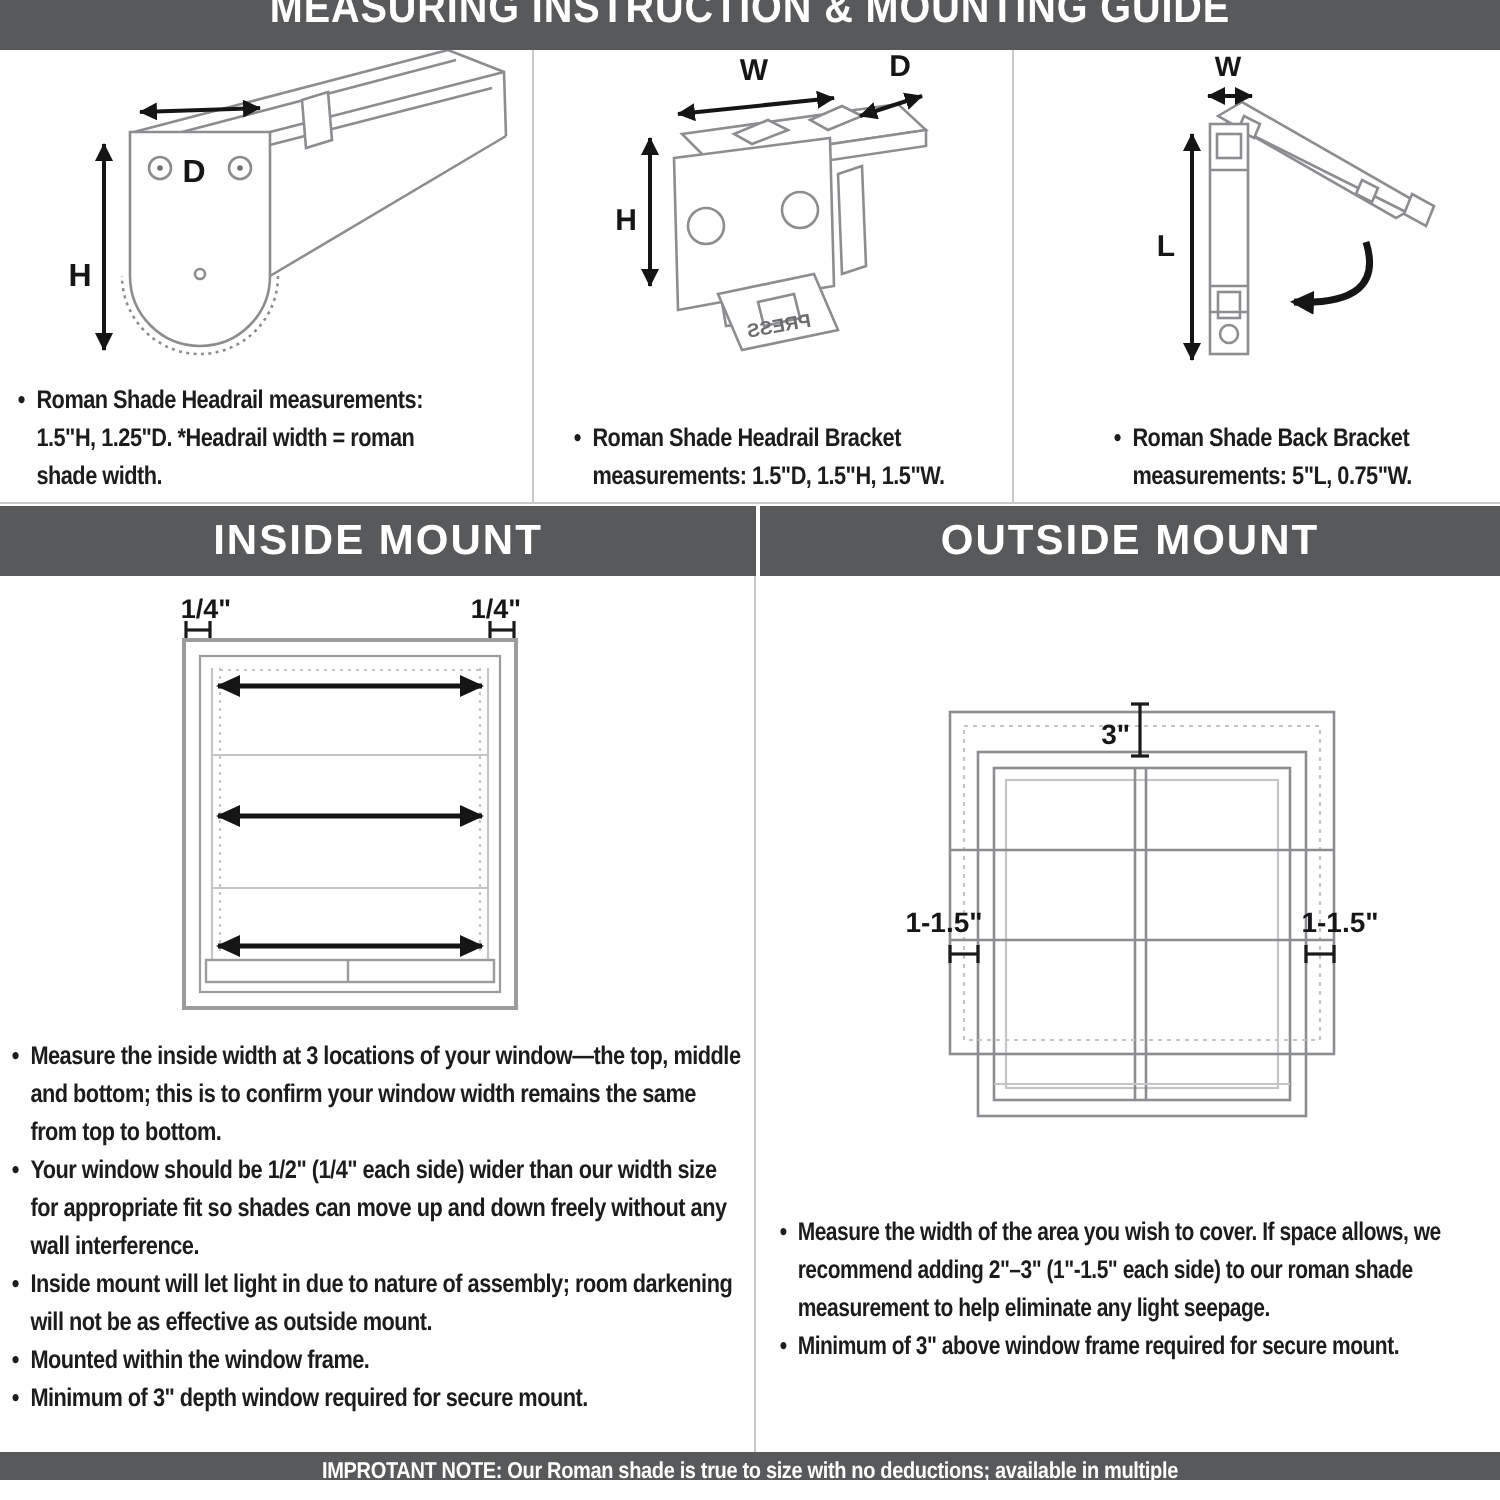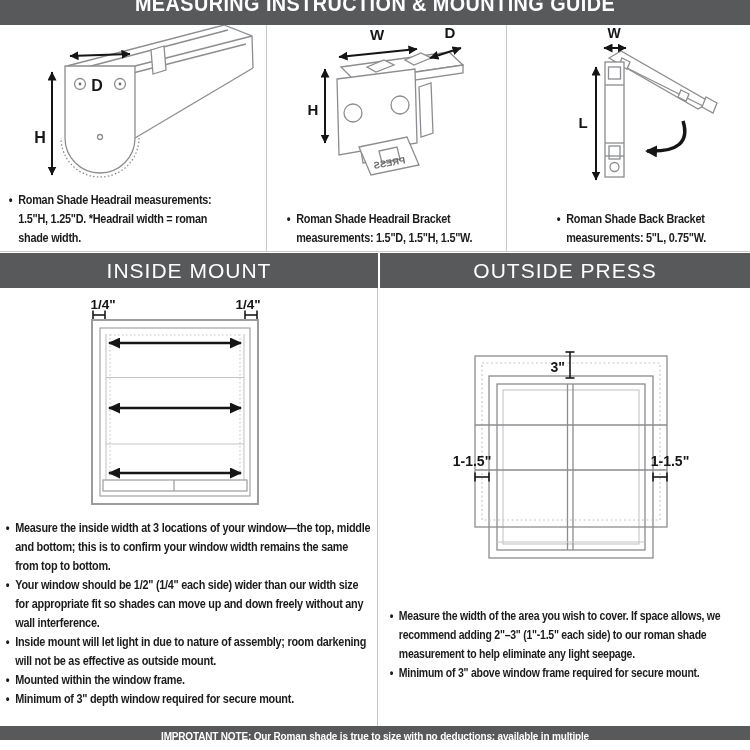--- a/index.html
+++ b/index.html
@@ -9,21 +9,21 @@
   *{margin:0;padding:0;box-sizing:border-box;}
   html,body{width:750px;height:750px;}
   body{position:relative;overflow:hidden;background:#ffffff;
        font-family:"Liberation Sans","DejaVu Sans",sans-serif;color:var(--body-text);}
   .abs{position:absolute;}
   
   .darkbar{background:var(--bar-bg);color:var(--bar-text);overflow:hidden;}
   .title-bar{top:0;left:0;width:750px;height:25px;}
   .title-bar .t{display:block;text-align:center;font-weight:700;font-size:22px;
      letter-spacing:.5px;margin-top:-9px;transform:scaleX(.9);transform-origin:center top;white-space:nowrap;}
-  .mount-bar{top:253px;height:35px;line-height:35px;text-align:center;font-weight:400;
+  .mount-bar{top:253px;height:35px;line-height:35px;text-align:center;font-weight:700;
      font-size:21px;letter-spacing:1px;}
   .bar-inside{left:0;width:378px;}
   .bar-outside{left:380px;width:370px;}
   
   .top-row{top:25px;left:0;width:750px;height:227px;border-bottom:1px solid var(--divider);}
   .panel{position:absolute;top:0;height:226px;}
   .p1{left:0;width:267px;border-right:1px solid var(--divider);}
   .p2{left:267px;width:240px;border-right:1px solid var(--divider);}
   .p3{left:507px;width:243px;}
   
@@ -182,21 +182,21 @@
     <div class="cap cond" style="left:49px;top:184px;width:200px;">
       <div class="hang">Roman Shade Back Bracket measurements: 5"L, 0.75"W.</div>
     </div>
   </div>
 </div>
 
 <div class="abs darkbar mount-bar bar-inside">
   <span>INSIDE MOUNT</span>
 </div>
 <div class="abs darkbar mount-bar bar-outside">
-  <span>OUTSIDE PRESS</span>
+  <span>OUTSIDE MOUNT</span>
 </div>
 
 <div class="abs col-inside">
   <svg width="378" height="232" viewBox="0 0 378 232">
     <defs>
       <marker id="im-e" markerUnits="userSpaceOnUse" markerWidth="13" markerHeight="11" refX="11" refY="5.5" orient="auto">
           <path d="M0,0L12,5.5L0,11z" fill="#151515"></path>
         </marker>
       <marker id="im-s" markerUnits="userSpaceOnUse" markerWidth="13" markerHeight="11" refX="11" refY="5.5" orient="auto-start-reverse">
           <path d="M0,0L12,5.5L0,11z" fill="#151515"></path>

